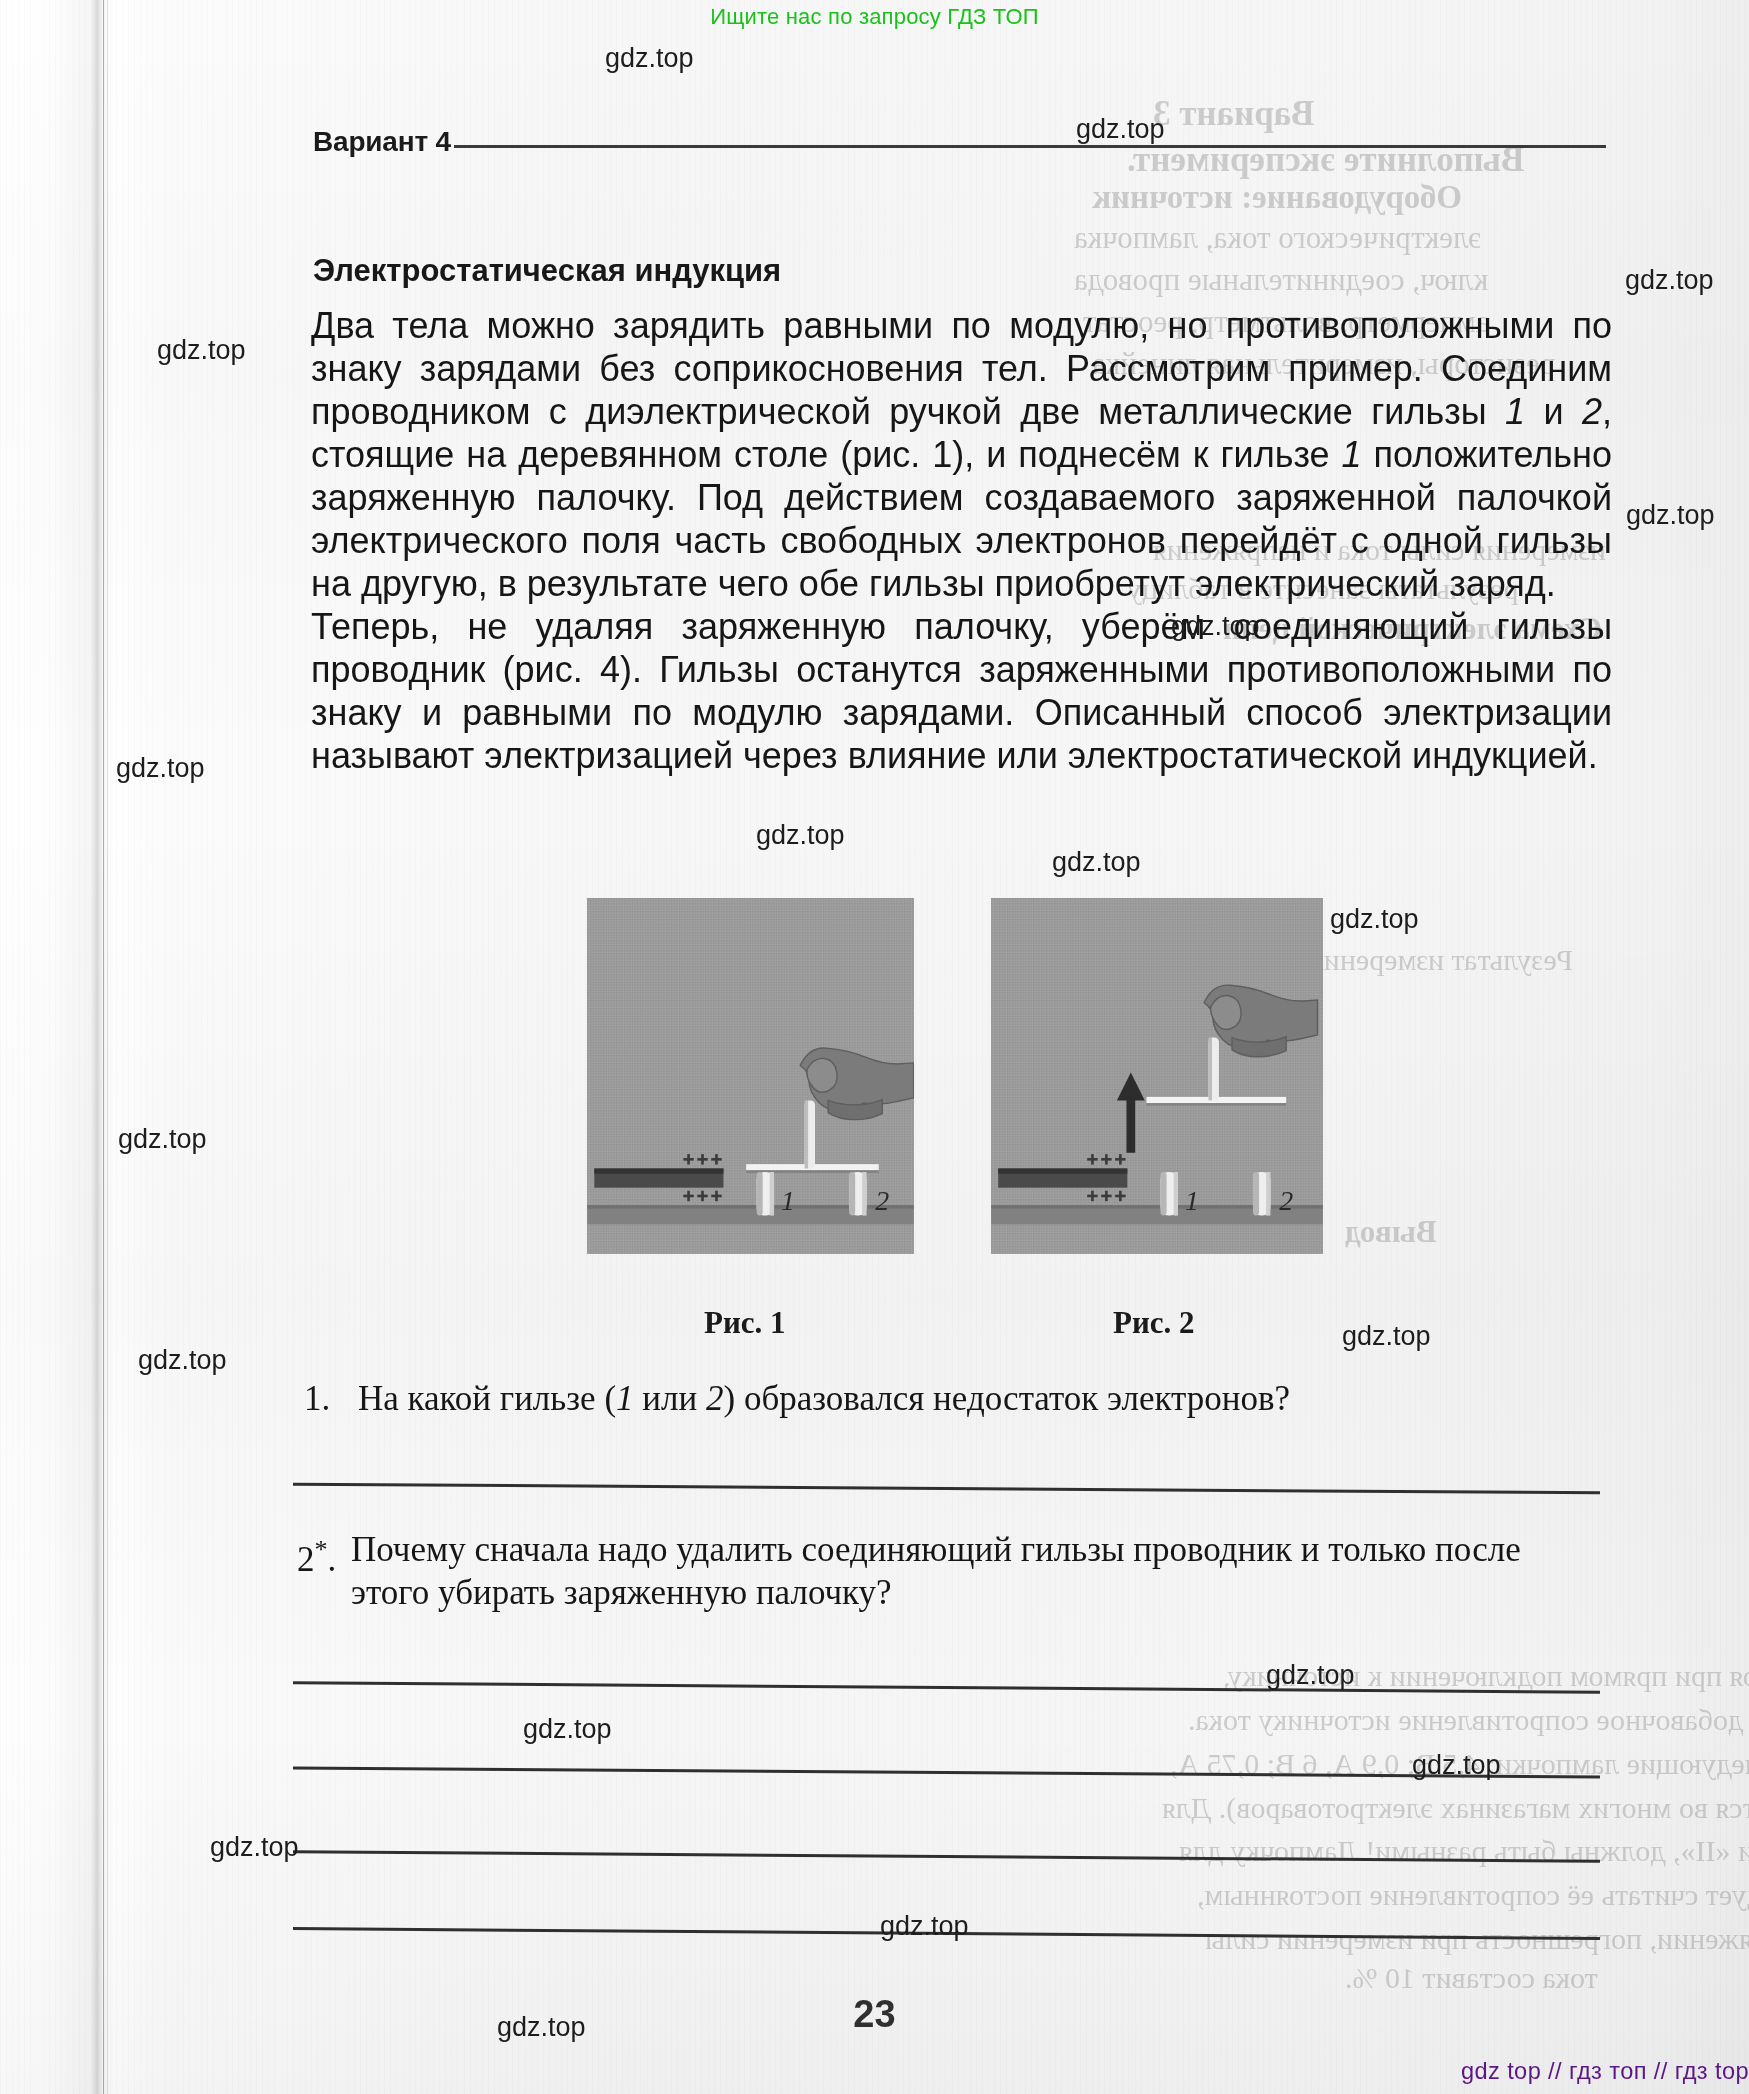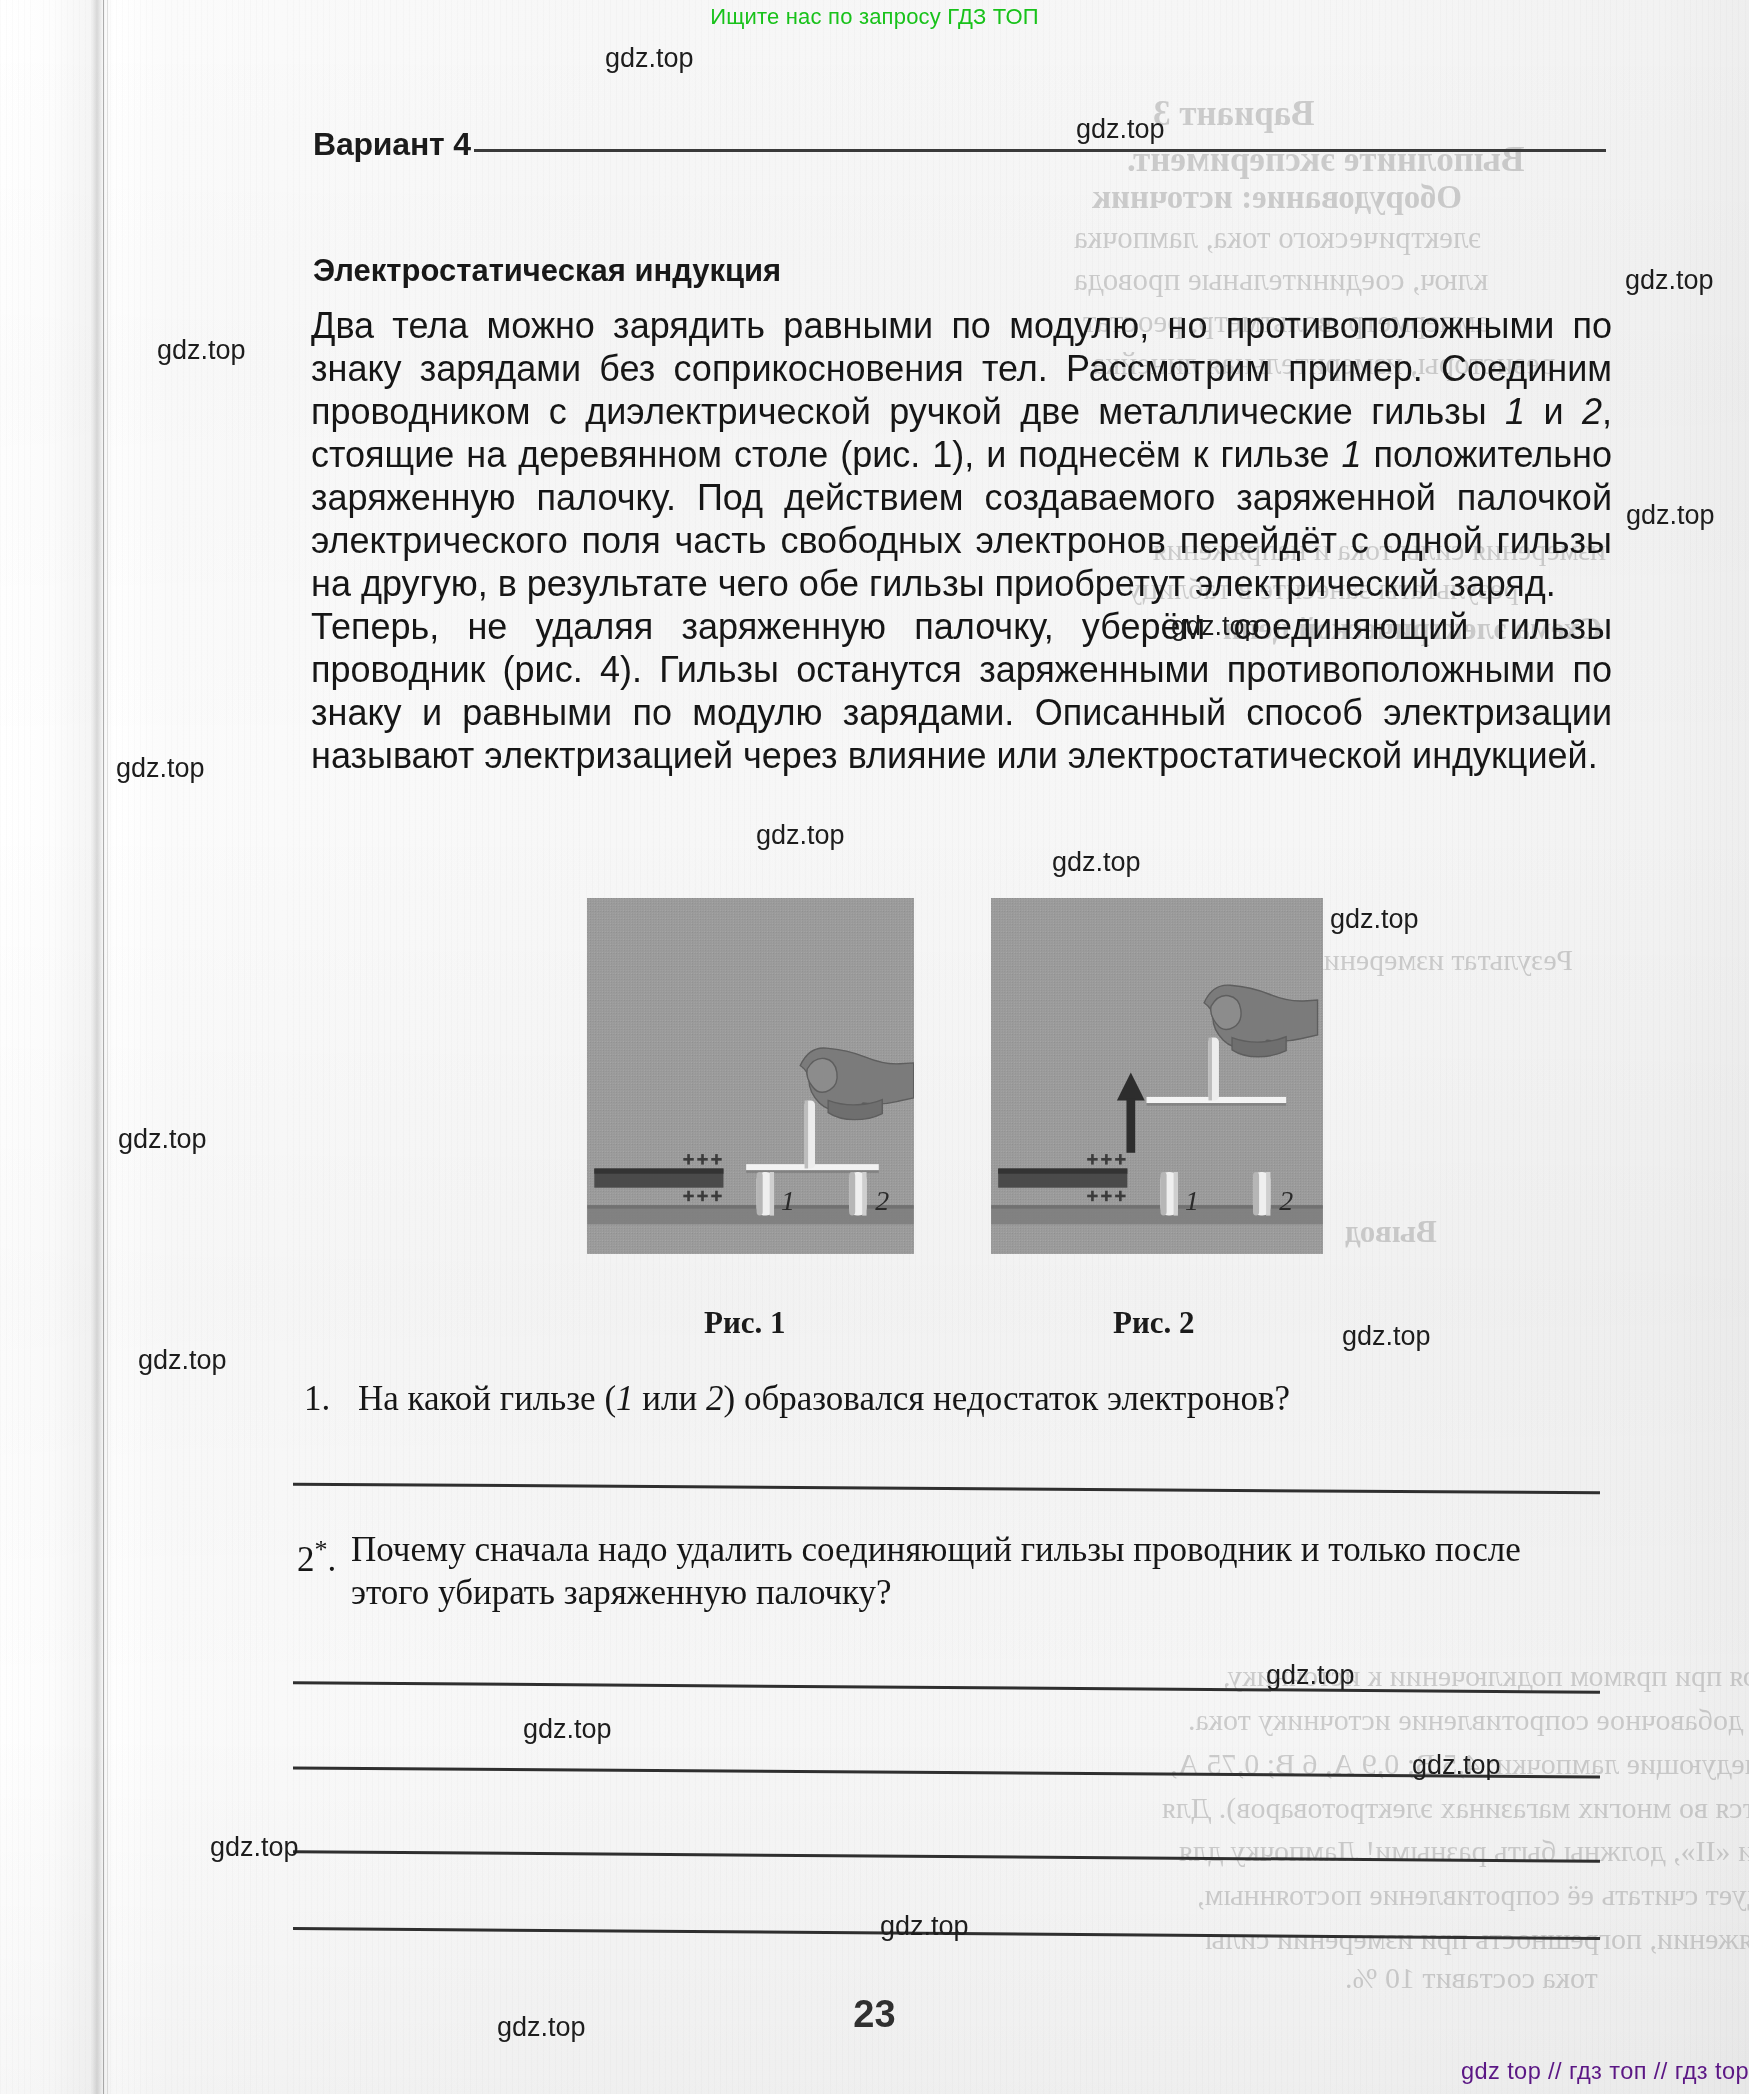--- a/index.html
+++ b/index.html
@@ -70,21 +70,21 @@
     font-size:27px;color:#1d1d1d;white-space:nowrap;
     pointer-events:none;user-select:none;
   }
 
   
   #content{position:absolute;left:0;top:0;width:1749px;height:2094px;}
 
   .variant-row{position:absolute;left:313px;top:128px;width:1293px;display:flex;align-items:flex-end;}
   .variant-title{
     font-family:"Liberation Sans", sans-serif;font-weight:bold;
-    font-size:32px;color:#1b1b1b;letter-spacing:-0.2px;line-height:1;
+    font-size:28px;color:#1b1b1b;letter-spacing:-0.2px;line-height:1;
     white-space:nowrap;
   }
   .variant-rule{flex:1;height:0;border-bottom:3.5px solid #3a3a3a;margin-left:3.5px;margin-bottom:7.9px;}
 
   .prompt{
     position:absolute;left:313px;top:185px;
     font-family:"Liberation Serif", serif;font-style:italic;
     font-size:37px;color:#1d1d1d;white-space:nowrap;
   }
 

